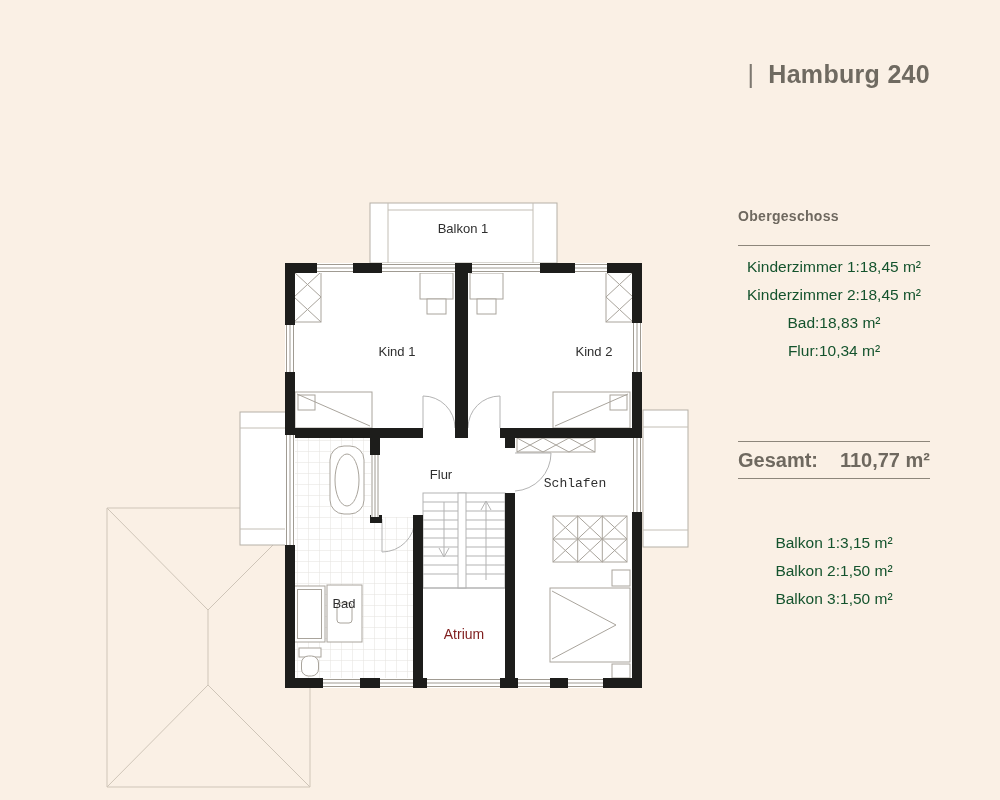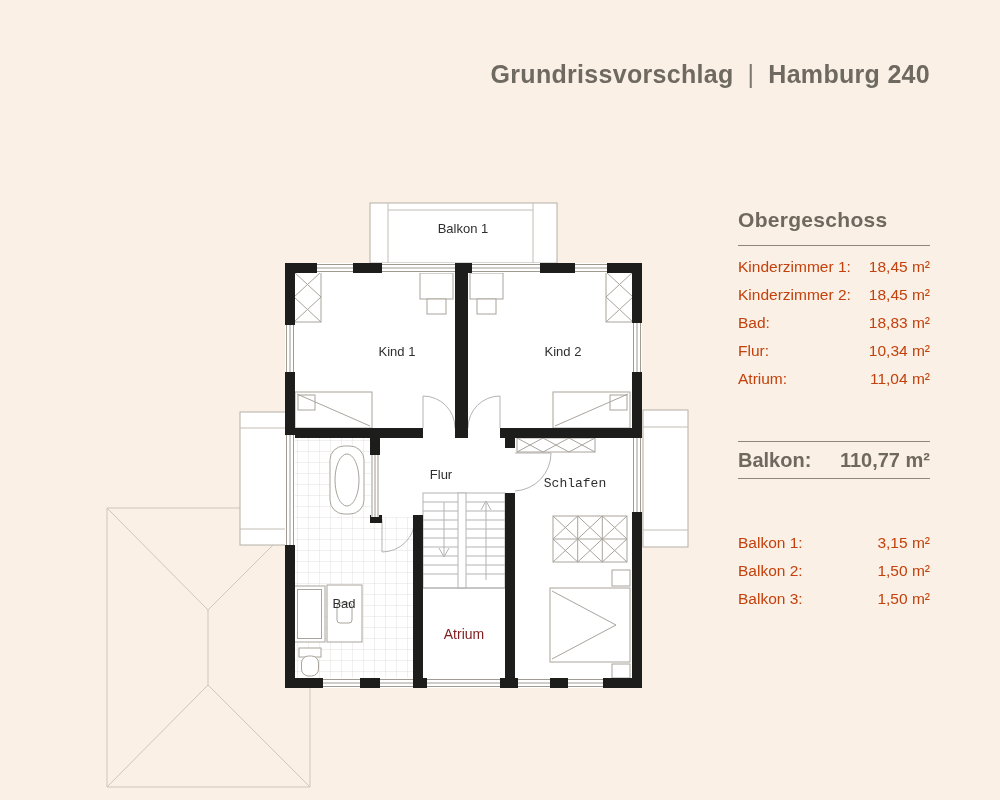--- a/index.html
+++ b/index.html
@@ -13,24 +13,24 @@
   
   .title{
     position:absolute;top:60px;right:70px;
     display:flex;align-items:baseline;gap:14px;
     font-size:25px;font-weight:700;color:#6f6a61;letter-spacing:.3px;
   }
   .title .sep{font-weight:400;color:#7d7870;}
 
   
   .panel{position:absolute;left:738px;top:0;width:192px;}
-  .panel-heading{position:absolute;left:0;top:208px;font-size:21px;font-weight:700;color:#6e685f;letter-spacing:.3px;}
+  .panel-heading{position:absolute;left:0;top:208px;font-size:14px;font-weight:700;color:#6e685f;letter-spacing:.3px;}
   .rule{position:absolute;left:0;width:192px;height:0;border-top:1.5px solid #8d867b;}
   .rooms{position:absolute;left:0;top:253px;width:192px;}
-  .row{display:flex;justify-content:space-between;align-items:center;height:28px;font-size:15.5px;color:#c2410c;}
+  .row{display:flex;justify-content:center;align-items:center;height:28px;font-size:15.5px;color:#14532d;}
   .row .val{text-align:right;}
   .total-row{position:absolute;left:0;top:445px;width:192px;display:flex;justify-content:space-between;align-items:center;height:30px;font-size:20px;font-weight:700;color:#6e685f;}
   .balconies{position:absolute;left:0;top:529px;width:192px;}
 
   
   .plan-label{
     position:absolute;transform:translate(-50%,-50%);
     font-size:13px;color:#2e2e2e;white-space:nowrap;
   }
   .plan-label.muted{color:#7f1d1d;font-size:14px;}
@@ -254,28 +254,27 @@
 
     <g>
         <rect x="371" y="455" width="8" height="62" fill="#fff" stroke="none"></rect>
         <path d="M372 455 V517 M375 455 V517 M378 455 V517" fill="none"></path>
       </g>
   </g>
 </svg>
 
 <span class="plan-label" style="left:463px;top:228px;">Balkon 1</span>
 <span class="plan-label" style="left:377px;top:351px;margin-left:20px;">Kind 1</span>
-<span class="plan-label" style="left:543px;top:351px;padding-left:40px;">Kind 2</span>
+<span class="plan-label" style="left:574px;top:351px;padding-left:40px;">Kind 2</span>
 <span class="plan-label" style="left:441px;top:466px;margin-top:8px;">Flur</span>
 <span class="plan-label" style="left:575px;top:483px;font-family:Liberation Mono, monospace;">Schlafen</span>
 <span class="plan-label" style="left:344px;top:561px;margin-top:42px;">Bad</span>
 <span class="plan-label muted" style="left:464px;top:634px;">Atrium</span>
 
 <div class="title">
-  <span>Grundrissvorschlag</span>
   <span class="sep">|</span>
   <span>Hamburg 240</span>
 </div>
 
 <div class="panel">
   <div class="panel-heading">Obergeschoss</div>
   <div class="rule" style="top:245px;"></div>
 
   <div class="rooms">
     <div class="row">
@@ -287,29 +286,25 @@
       <span class="val">18,45 m²</span>
     </div>
     <div class="row">
       <span>Bad:</span>
       <span class="val">18,83 m²</span>
     </div>
     <div class="row">
       <span>Flur:</span>
       <span class="val">10,34 m²</span>
     </div>
-    <div class="row">
-      <span>Atrium:</span>
-      <span class="val">11,04 m²</span>
-    </div>
   </div>
 
   <div class="rule" style="top:441px;"></div>
   <div class="total-row">
-    <span>Balkon:</span>
+    <span>Gesamt:</span>
     <span class="val">110,77 m²</span>
   </div>
   <div class="rule" style="top:478px;"></div>
 
   <div class="balconies">
     <div class="row">
       <span>Balkon 1:</span>
       <span class="val">3,15 m²</span>
     </div>
     <div class="row">

